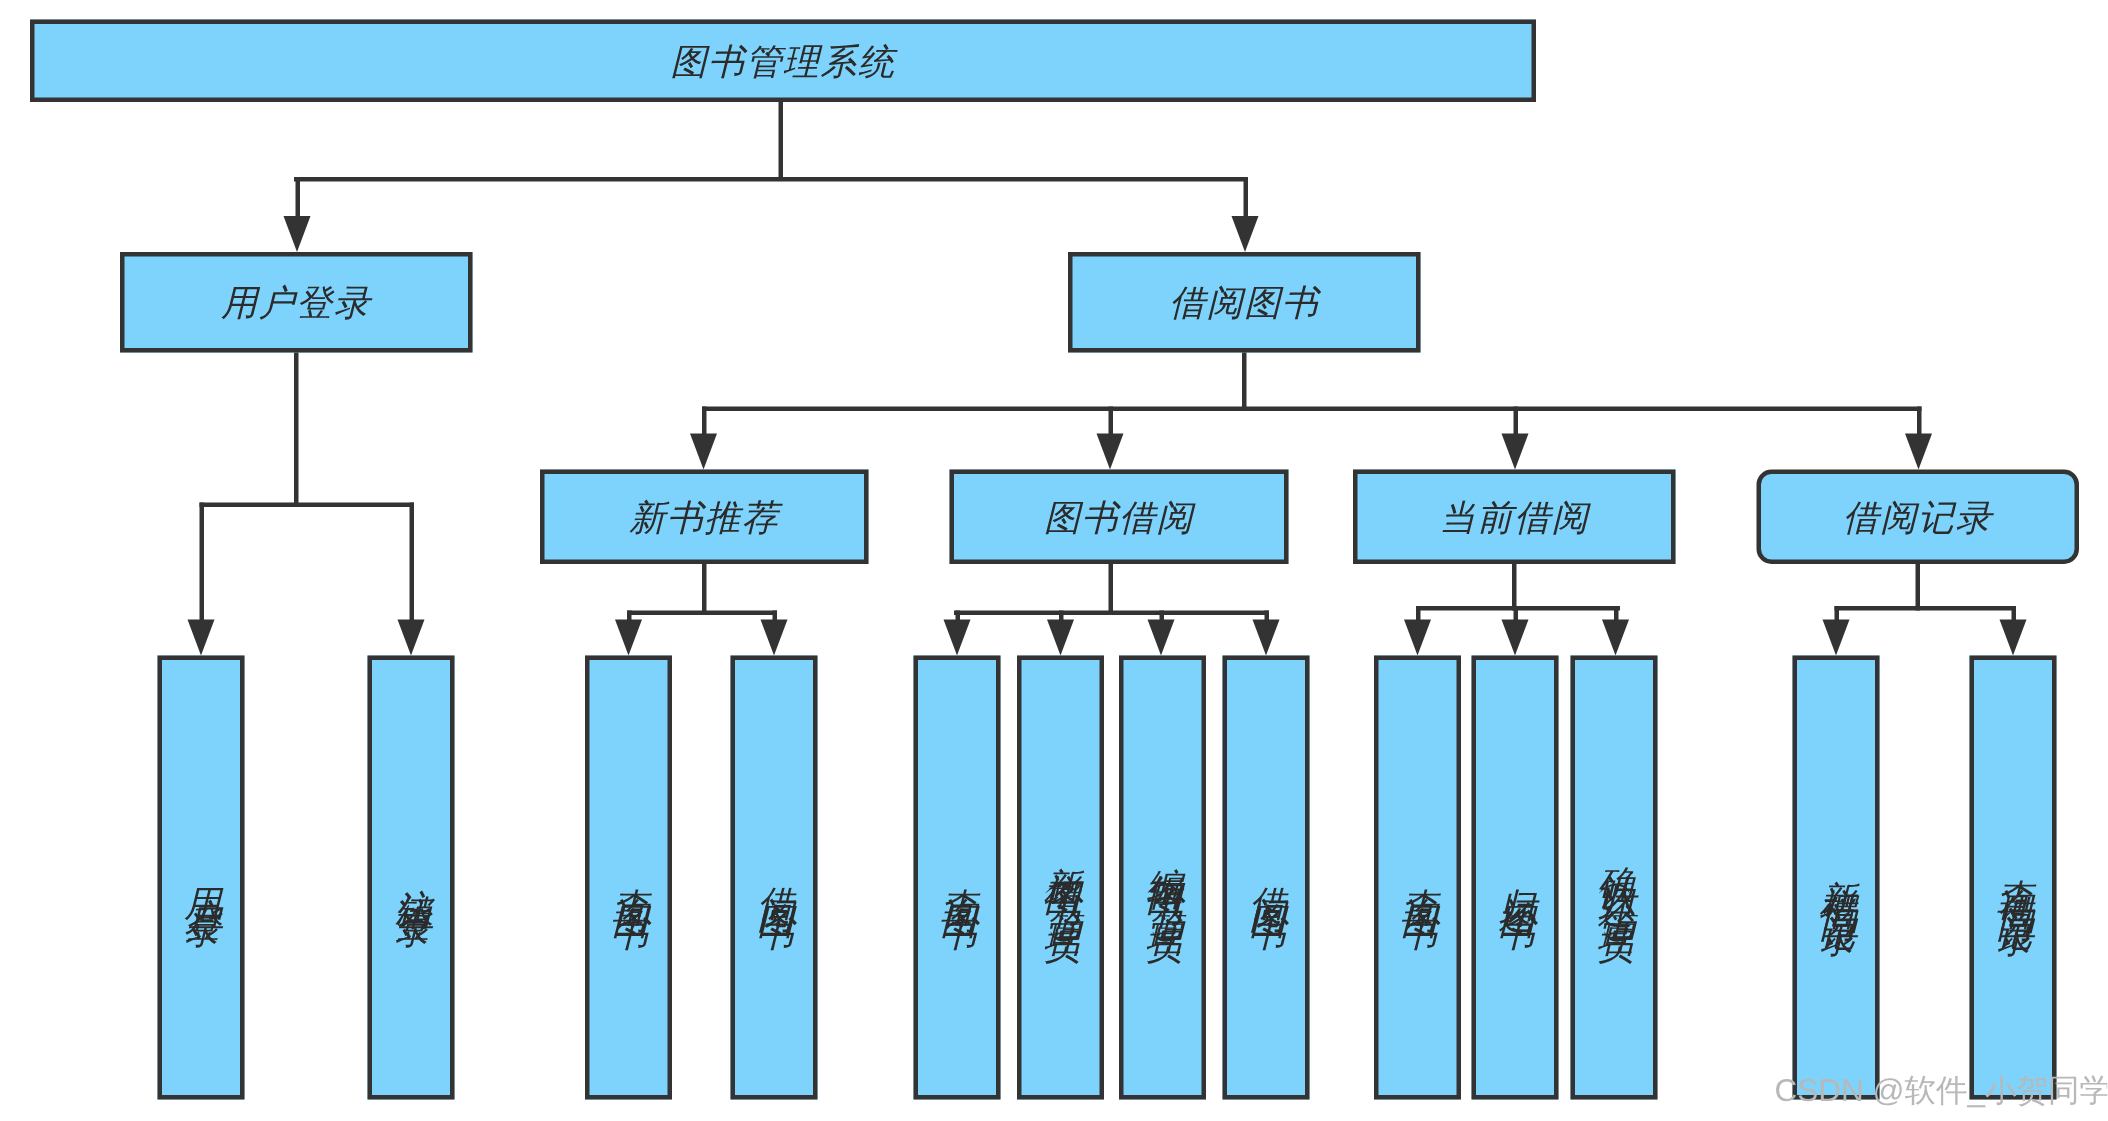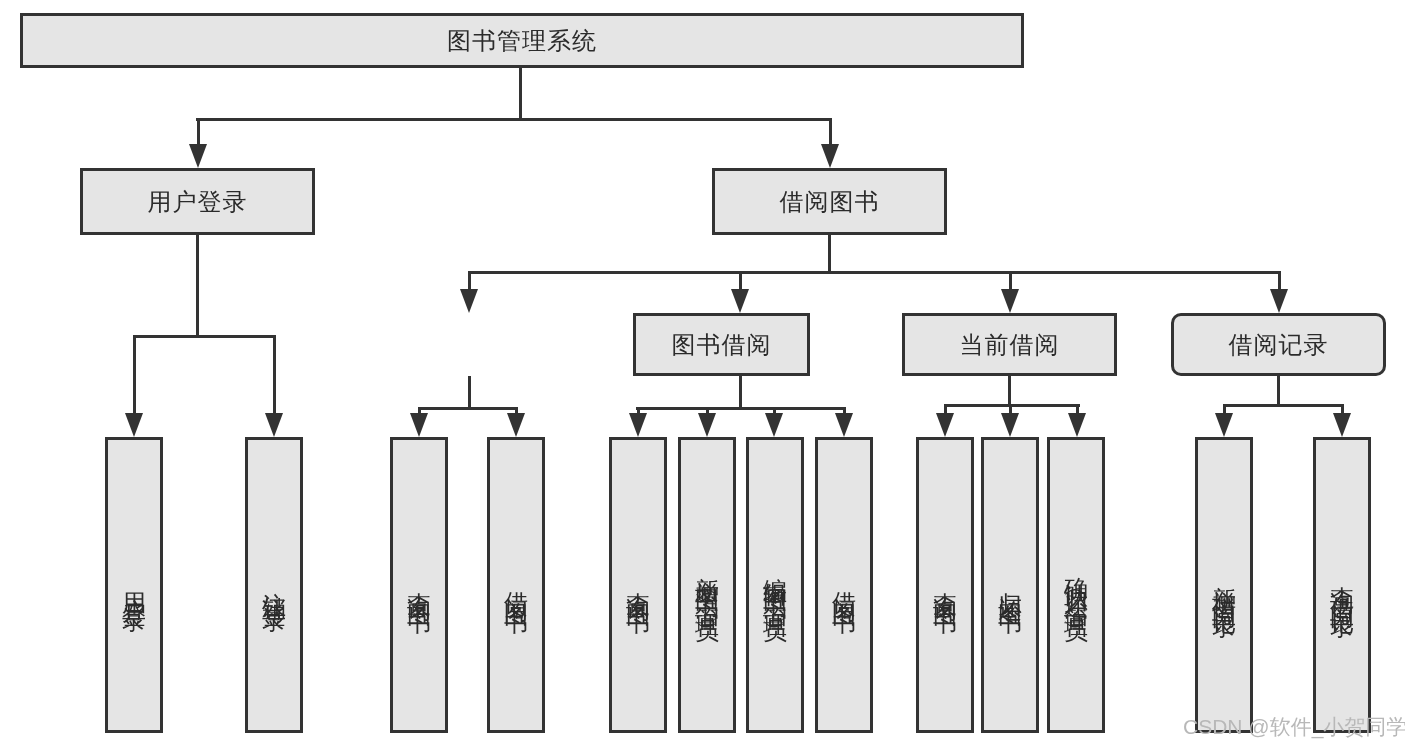--- a/index.html
+++ b/index.html
@@ -8,22 +8,22 @@
     width:1405px;height:747px;
     background:#ffffff;
     font-family:"Liberation Sans","DejaVu Sans",sans-serif;
     color:#2b2b2b;
     overflow:hidden;
   }
   .box{
     position:absolute;
     box-sizing:border-box;
     border:3px solid #333333;
-    background:#e5e5e5;
-    display:flex;align-items:center;justify-content:center;
+    background:#7dd3fc;
+    display:flex;align-items:center;justify-content:center;font-style:italic;
   }
   .hlabel{
     font-size:24px;
     letter-spacing:1px;
     white-space:nowrap;
   }
   .leaf{
     writing-mode:vertical-rl;
     text-orientation:mixed;
     font-size:24px;
@@ -91,21 +91,24 @@
   <div class="arrow" style="left:125px;top:335px;height:102px;"></div>
   <div class="arrow" style="left:265px;top:335px;height:102px;"></div>
 
   <div class="vline" style="left:828px;top:235px;height:39px;"></div>
   <div class="hline" style="left:468px;top:271px;width:813px;"></div>
   <div class="arrow" style="left:460px;top:271px;height:42px;"></div>
   <div class="arrow" style="left:731px;top:271px;height:42px;"></div>
   <div class="arrow" style="left:1001px;top:271px;height:42px;"></div>
   <div class="arrow" style="left:1270px;top:271px;height:42px;"></div>
 
-  <div class="box" style="left:633px;top:313px;width:177px;height:63px;">
+  <div class="box" style="left:360px;top:313px;width:219px;height:63px;">
+    <span class="hlabel">新书推荐</span>
+  </div>
+  <div class="box" style="left:633px;top:313px;width:226px;height:63px;">
     <span class="hlabel">图书借阅</span>
   </div>
   <div class="box" style="left:902px;top:313px;width:215px;height:63px;text-align:center;">
     <span class="hlabel">当前借阅</span>
   </div>
   <div class="box" style="left:1171px;top:313px;width:215px;height:63px;border-radius:10px;">
     <span class="hlabel">借阅记录</span>
   </div>
 
   <div class="vline" style="left:468px;top:376px;height:34px;"></div>

